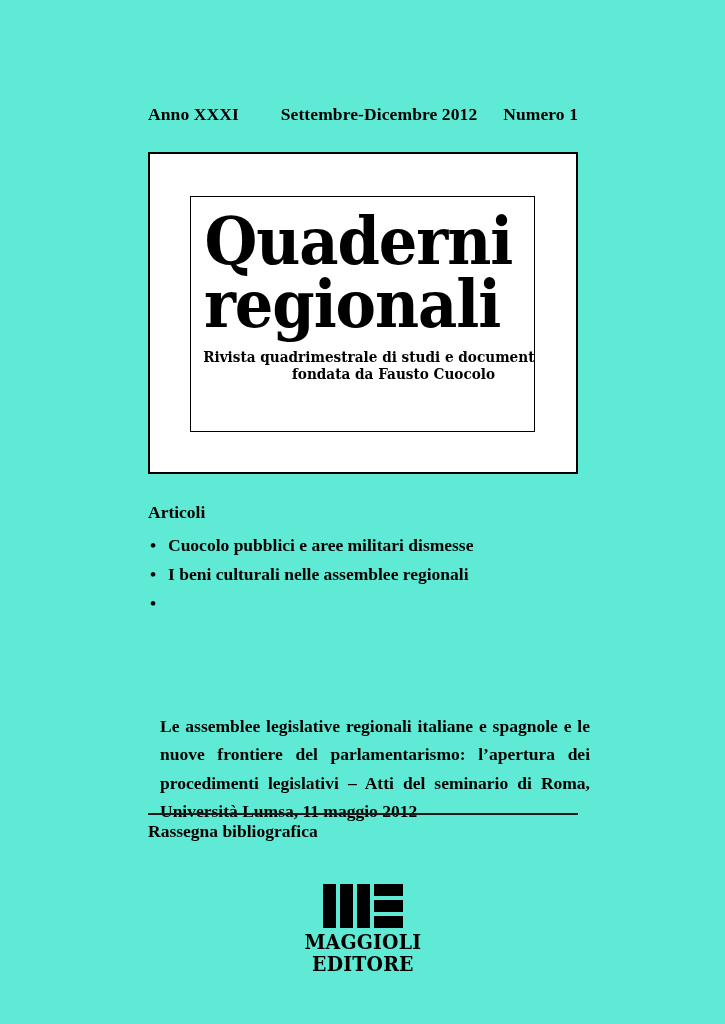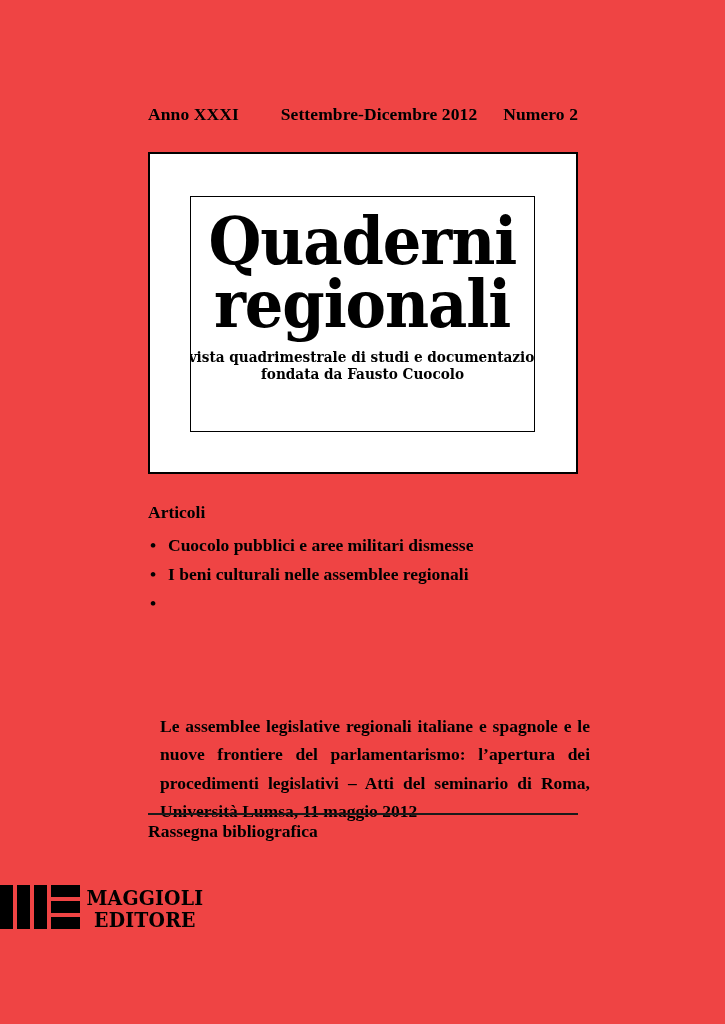--- a/index.html
+++ b/index.html
@@ -12,21 +12,21 @@
     height: 1024px;
     position: relative;
     font-family: "Liberation Serif", "DejaVu Serif", serif;
     color: #000000;
     overflow: hidden;
   }
 
   .page {
     position: absolute;
     inset: 0;
-    background: #ef4444;
+    background: #5eead4;
   }
 
   
   .issue-header {
     position: absolute;
     left: 148px;
     top: 104px;
     width: 430px;
     display: flex;
     justify-content: space-between;
@@ -53,21 +53,21 @@
     position: absolute;
     left: 40px;
     top: 42px;
     right: 41px;
     bottom: 40px;
     border: 1.5px solid #000000;
     box-sizing: border-box;
     background: #ffffff;
     display: flex;
     flex-direction: column;
-    align-items: center;
+    align-items: flex-start;
     justify-content: flex-start;
     overflow: hidden;
   }
   .mast-title {
     font-family: "DejaVu Serif", "Liberation Serif", serif;
     font-weight: bold;
     font-size: 66px;
     line-height: 0.93;
     letter-spacing: -1.2px;
     transform: scaleX(0.92);
@@ -158,21 +158,21 @@
     font-family: Liberation Serif, serif;
   }
 
   
   .publisher {
     position: absolute;
     left: 0;
     top: 884px;
     width: 725px;
     display: flex;
-    flex-direction: row;
+    flex-direction: column;
     align-items: center;
   }
   .logo-mark {
     display: block;
   }
   .logo-text {
     font-family: "DejaVu Serif", "Liberation Serif", serif;
     font-weight: bold;
     text-align: center;
     line-height: 1.0;
@@ -192,21 +192,21 @@
   }
 </style>
 </head>
 <body>
 
 <div class="page">
 
   <div class="issue-header">
     <span>Anno XXXI</span>
     <span class="seg-mid">Settembre-Dicembre 2012</span>
-    <span>Numero 2</span>
+    <span>Numero 1</span>
   </div>
 
   <div class="masthead-outer">
     <div class="masthead-inner">
       <div class="mast-title line1">Quaderni</div>
       <div class="mast-title line2">regionali</div>
       <div class="mast-sub">
         <div>Rivista quadrimestrale di studi e documentazione</div>
         <div>fondata da Fausto Cuocolo</div>
       </div>

